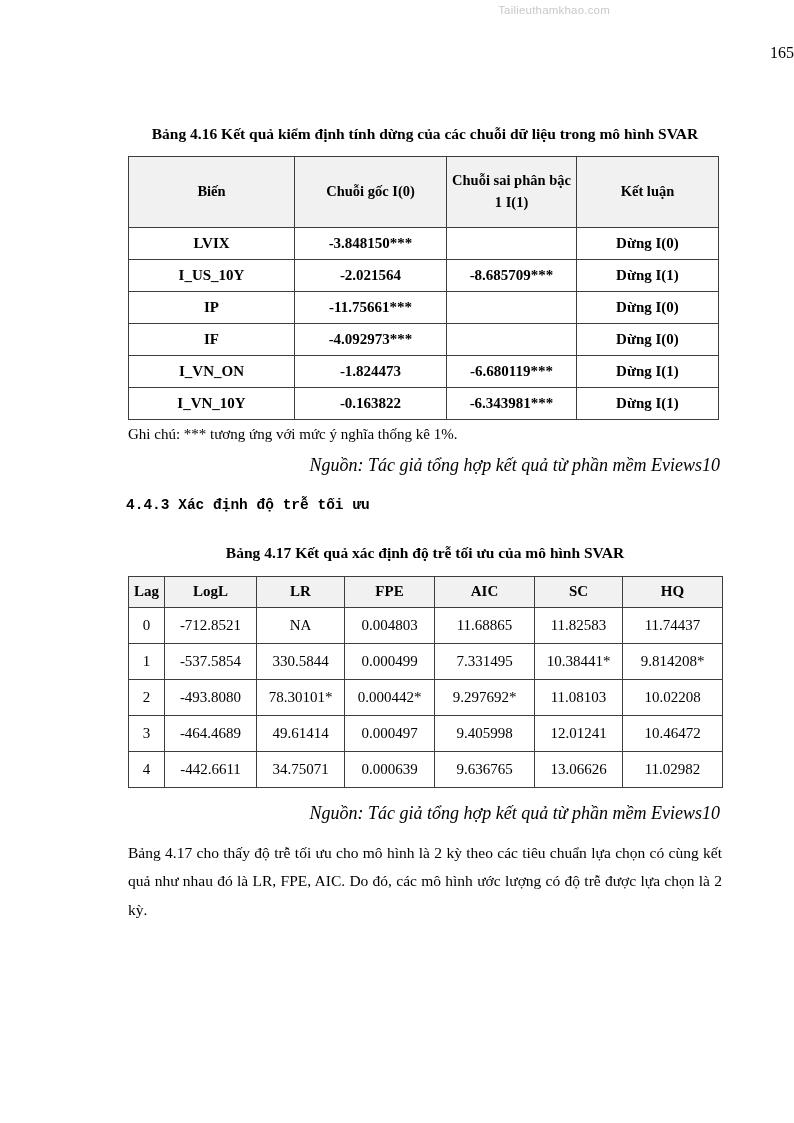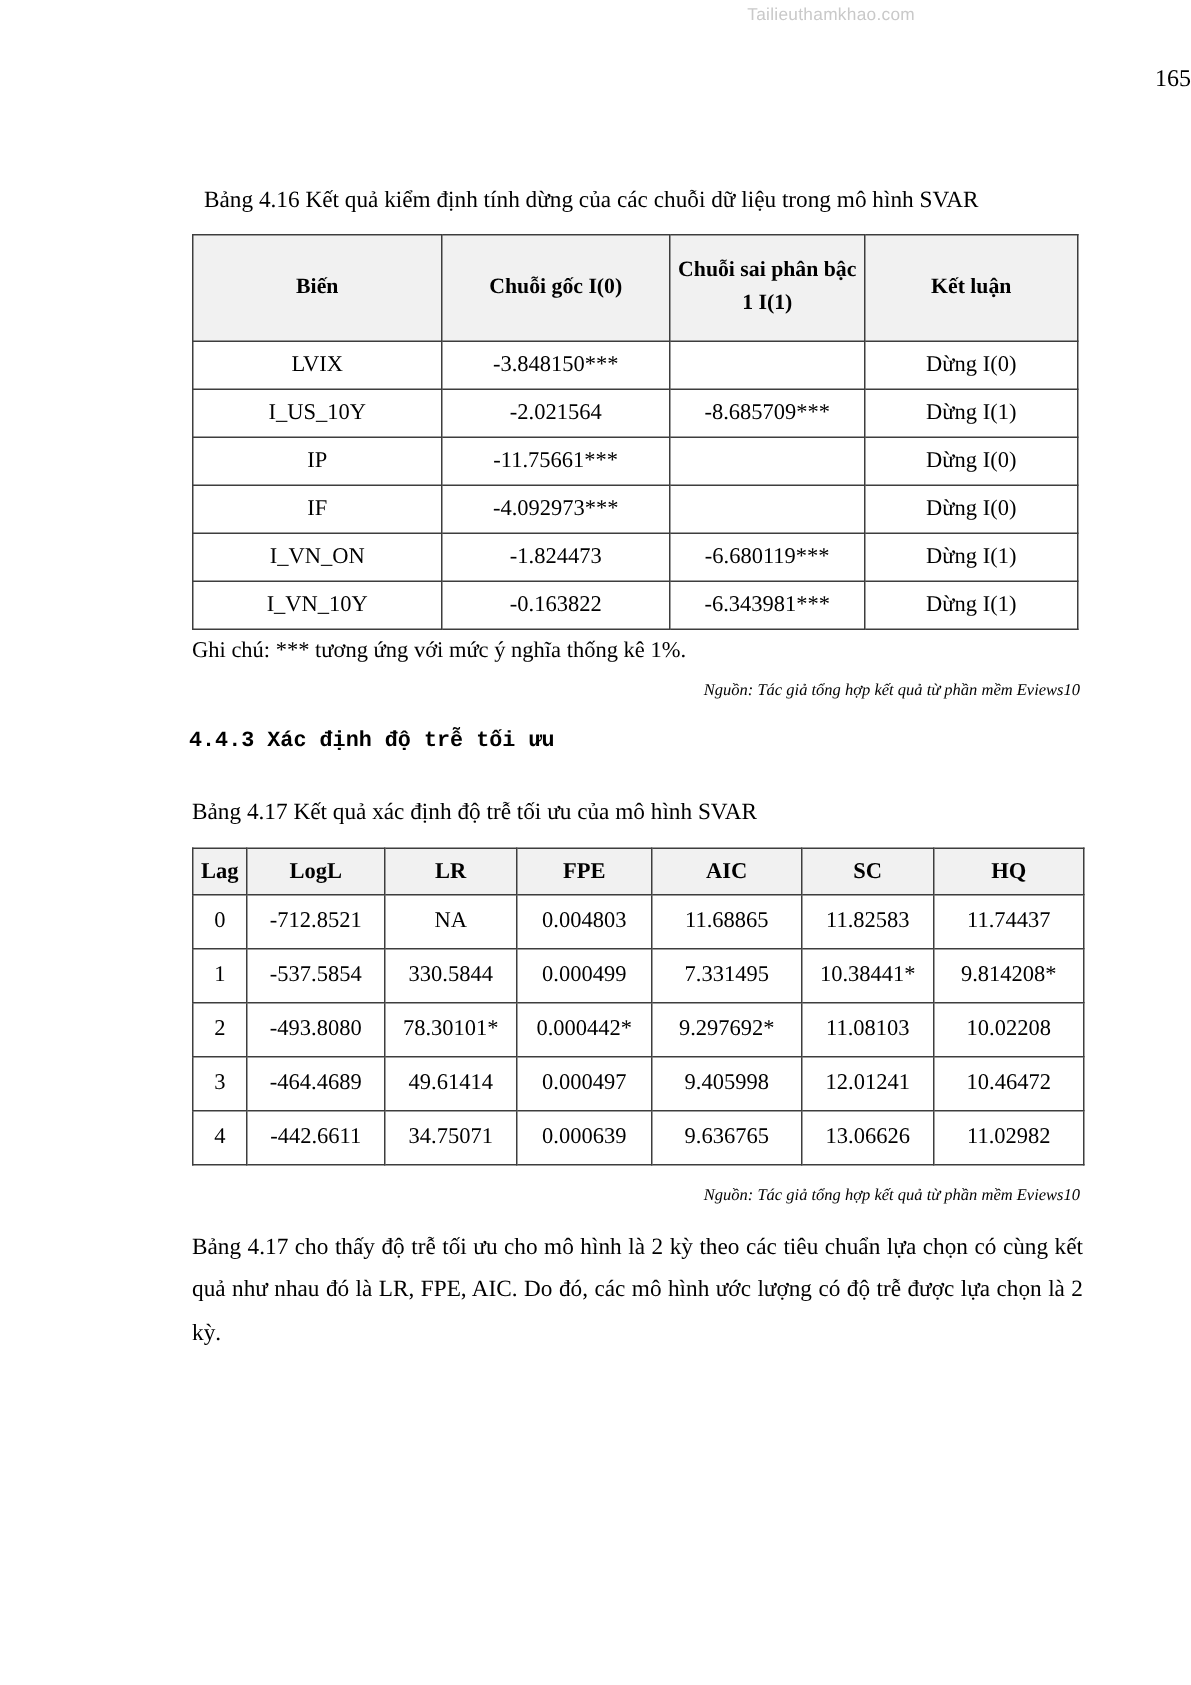--- a/index.html
+++ b/index.html
@@ -48,23 +48,23 @@
 
   
   .content {
     position: absolute;
     left: 128px;
     top: 122px;
     width: 594px;
   }
 
   .table-caption {
-    font-weight: normal;
+    font-weight: bold;
     font-size: 15.5px;
-    text-align: left;
+    text-align: center;
     line-height: 1.55;
     margin: 0 0 10px 0;
   }
   .table-caption.caption-1 {
     padding: 0 8px;
   }
 
   
   table.doc-table {
     border-collapse: collapse;
@@ -93,35 +93,36 @@
     margin-left: 0px;
   }
   #table-416 th {
     height: 62px;
     font-size: 14.5px;
     padding: 4px 4px;
   }
   #table-416 td {
     height: 31px;
     font-size: 15px;
+    font-weight: bold;
   }
   #table-416 col.c-bien   { width: 166px; }
   #table-416 col.c-goc    { width: 152px; }
   #table-416 col.c-sai    { width: 130px; }
   #table-416 col.c-ketluan{ width: 142px; }
 
   
   .note-line {
     font-size: 15px;
     margin: 3px 0 0 0;
     line-height: 1.5;
   }
   .source-line {
     font-style: italic;
-    font-size: 11px;
+    font-size: 18px;
     text-align: right;
     margin: 6px 0 0 0;
     padding-right: 2px;
     line-height: 1.5;
   }
 
   
   .section-heading {
     font-weight: bold;
     font-size: 14.5px;

